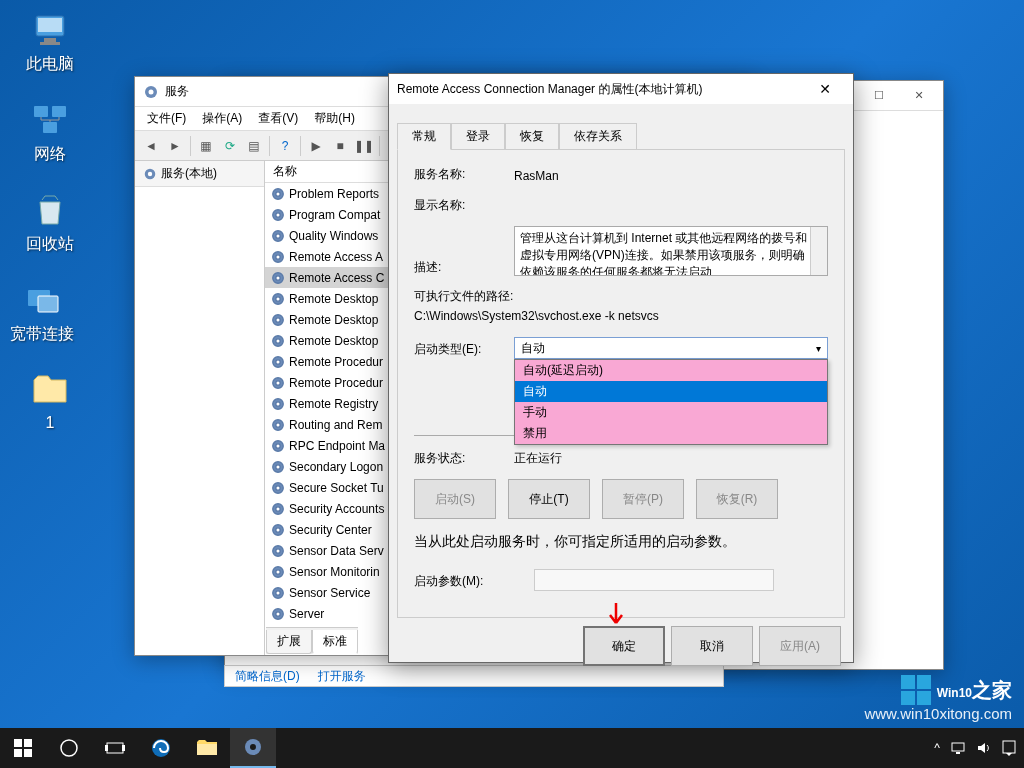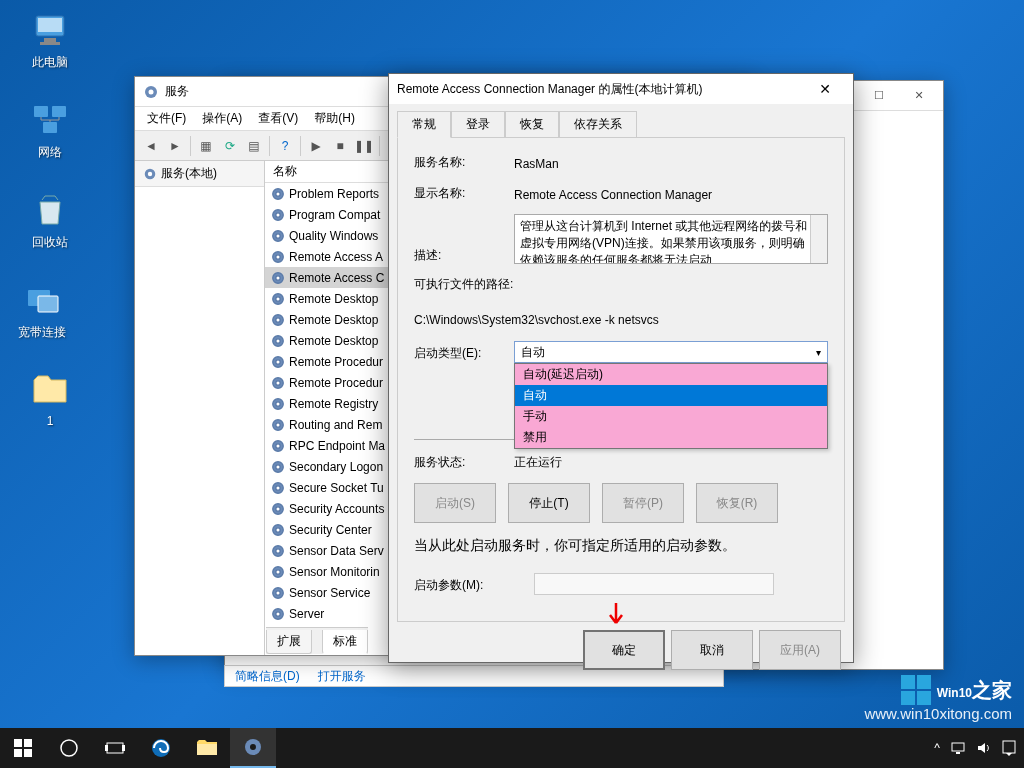--- a/index.html
+++ b/index.html
@@ -1,49 +1,49 @@
 <!DOCTYPE html>
 <html><head>
 <meta charset="utf-8">
 <style>
 *{margin:0;padding:0;box-sizing:border-box;font-family:"Microsoft YaHei","Segoe UI",sans-serif;font-size:12px}
 body{width:1024px;height:768px;background:linear-gradient(135deg,#0a5aa8 0%,#1976d2 50%,#0a5aa8 100%);overflow:hidden;position:relative}
 .desktop-icon{position:absolute;width:76px;text-align:center;color:#fff;cursor:pointer}
 .desktop-icon .icn{width:40px;height:40px;margin:0 auto 4px;display:flex;align-items:center;justify-content:center}
-.desktop-icon span{text-shadow:1px 1px 2px rgba(0,0,0,.6);font-size:12px}
+.desktop-icon span{text-shadow:1px 1px 2px rgba(0,0,0,.6);font-size:16px}
 .win{position:absolute;background:#fff;border:1px solid #888;box-shadow:0 4px 20px rgba(0,0,0,.3)}
 .titlebar{height:30px;background:#fff;display:flex;align-items:center;padding:0 4px 0 8px;border-bottom:1px solid #ddd}
 .titlebar .ticon{width:16px;height:16px;margin-right:6px}
 .titlebar .ttxt{flex:1;font-size:12px;color:#000}
 .titlebar .wbtns{display:flex}
 .titlebar .wbtn{width:40px;height:28px;display:flex;align-items:center;justify-content:center;color:#555;font-size:11px}
 .titlebar .wbtn.close{width:40px}
 .menubar{height:24px;background:#fff;display:flex;align-items:center;padding:0 4px;border-bottom:1px solid #ddd}
 .menubar span{padding:3px 8px;color:#000}
 .toolbar{height:30px;background:#f0f0f0;border-bottom:1px solid #ccc;display:flex;align-items:center;padding:0 4px}
 .tbtn{width:22px;height:22px;border:1px solid transparent;margin:0 1px;display:flex;align-items:center;justify-content:center;color:#555}
 .svc-body{display:flex;height:calc(100% - 84px)}
 .svc-left{width:130px;border-right:1px solid #ccc;background:#fff}
 .svc-left-hdr{background:#f5f5f5;padding:4px 8px;border-bottom:1px solid #ddd;display:flex;align-items:center;gap:4px}
 .svc-right{flex:1;background:#fff;overflow:hidden}
 .svc-cols{height:22px;background:#fff;border-bottom:1px solid #ddd;display:flex;align-items:center;padding:0 8px;font-size:12px}
 .svc-list{overflow-y:auto}
 .svc-item{height:21px;display:flex;align-items:center;padding:0 6px;gap:4px;color:#000;white-space:nowrap;overflow:hidden}
 .svc-item.sel{background:#d4d4d4}
 .gear{width:14px;height:14px;flex-shrink:0}
-.tabs-row{display:flex;gap:10px;padding:0 0;background:#f0f0f0}
+.tabs-row{display:flex;gap:0;padding:0 0;background:#f0f0f0}
 .tabs-row.bottom{border-top:1px solid #ccc;padding-top:2px}
 .tab{padding:3px 10px;border:1px solid #ccc;background:#f5f5f5;border-radius:3px 3px 0 0;font-size:12px}
 .tab.bottom{border-radius:0 0 3px 3px;border-top:none;border-bottom:1px solid #ccc}
 .tab.active{background:#fff;border-bottom-color:#fff}
 .dlg{position:absolute;background:#f0f0f0;border:1px solid #666;box-shadow:0 5px 25px rgba(0,0,0,.4)}
 .dlg-title{height:30px;background:#fff;display:flex;align-items:center;padding:0 8px}
 .dlg-title span{flex:1;font-size:12px}
 .dlg-title .x{width:40px;height:28px;display:flex;align-items:center;justify-content:center;font-size:14px}
-.dlg-tabs{display:flex;padding:6px 8px 0;background:#f0f0f0}
+.dlg-tabs{display:flex;padding:18px 8px 0;background:#f0f0f0}
 .dlg-tab{padding:4px 14px;border:1px solid #ccc;background:#f0f0f0;margin-right:0;font-size:12px;position:relative;top:1px}
 .dlg-tab.active{background:#f0f0f0;border-bottom-color:#f0f0f0;z-index:2}
 .dlg-content{margin:0 8px 8px;border:1px solid #ccc;background:#f0f0f0;padding:14px 16px}
 .row{display:flex;align-items:flex-end;margin-bottom:12px}
 .row .lbl{width:100px;font-size:12px;color:#000;padding-top:2px}
 .row .val{flex:1;font-size:12px;color:#000}
 .desc-box{flex:1;height:50px;border:1px solid #aaa;background:#fff;padding:3px 16px 3px 5px;font-size:12px;overflow:hidden;position:relative}
 .desc-box::after{content:"";position:absolute;right:0;top:0;bottom:0;width:16px;background:#f0f0f0;border-left:1px solid #ccc}
 .desc-box .sbtn{position:absolute;right:0;width:16px;height:16px;display:flex;align-items:center;justify-content:center;font-size:9px;color:#555}
 .select-box{flex:1;height:22px;border:1px solid #7a9fd4;background:#fff;padding:0 20px 0 6px;font-size:12px;position:relative;display:flex;align-items:center}
@@ -351,31 +351,30 @@
     <div class="dlg-tab">恢复</div>
     <div class="dlg-tab">依存关系</div>
   </div>
   <div class="dlg-content">
     <div class="row">
       <div class="lbl">服务名称:</div>
       <div class="val">RasMan</div>
     </div>
     <div class="row">
       <div class="lbl">显示名称:</div>
-      <div class="val">Remote Access Connection Manager</div>
     </div>
     <div class="row">
       <div class="lbl">描述:</div>
       <div class="desc-box">
         <span>管理从这台计算机到 Internet 或其他远程网络的拨号和虚拟专用网络(VPN)连接。如果禁用该项服务，则明确依赖该服务的任何服务都将无法启动</span>
         <div class="sbtn" style="top:0">▲</div>
         <div class="sbtn" style="bottom:0">▼</div>
       </div>
     </div>
-    <div style="margin-bottom:20px">可执行文件的路径:</div>
+    <div style="margin-bottom:4px">可执行文件的路径:</div>
     <div style="margin-bottom:14px">C:\Windows\System32\svchost.exe -k netsvcs</div>
     <div class="row" style="align-items:center;position:relative">
       <div class="lbl">启动类型(E):</div>
       <div class="select-box">
         <span>自动</span>
       </div>
       <div class="dropdown" style="left:100px;top:22px;right:0">
         <div class="opt">自动(延迟启动)</div>
         <div class="opt hl">自动</div>
         <div class="opt">手动</div>

